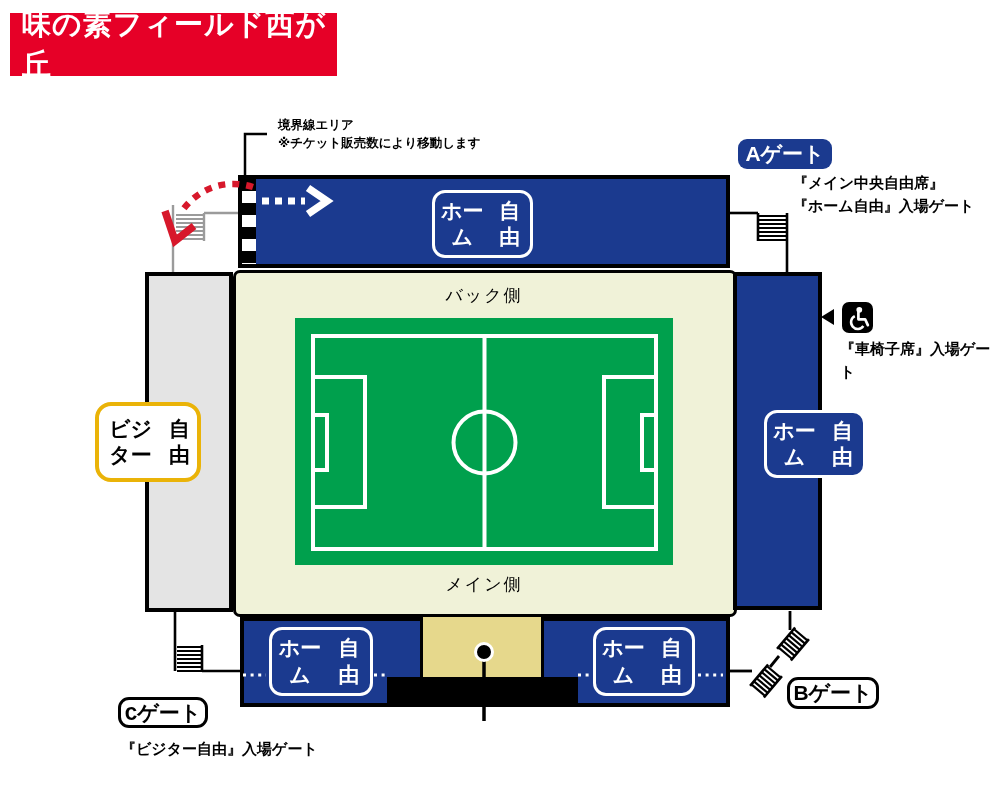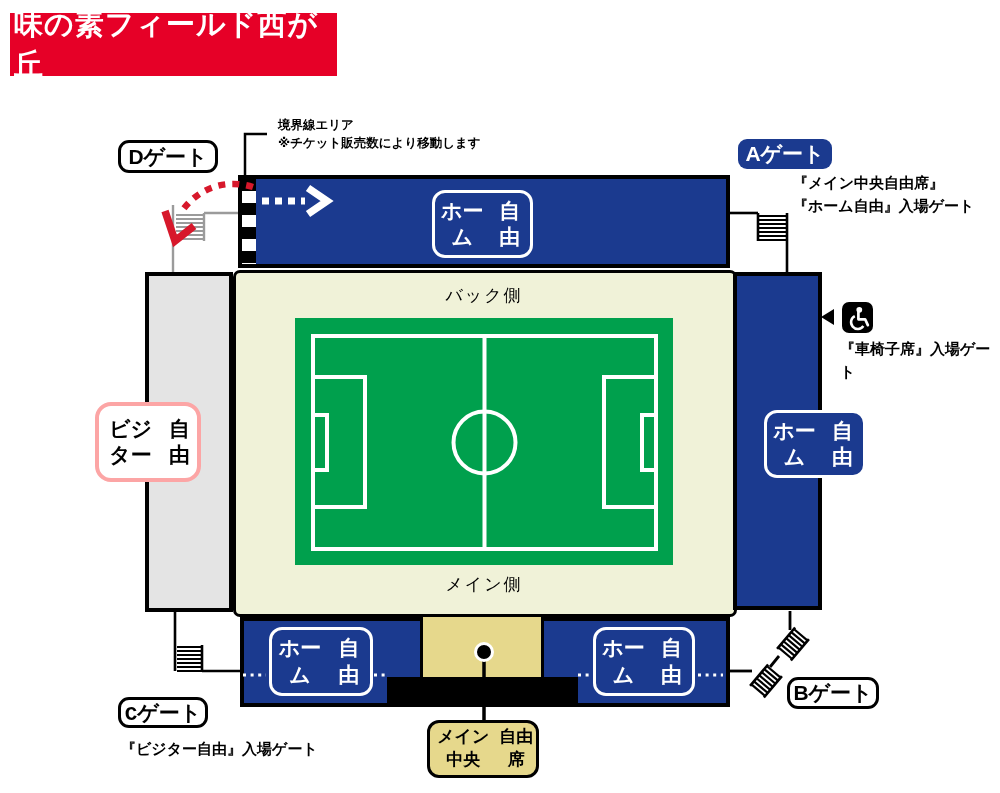--- a/index.html
+++ b/index.html
@@ -3,39 +3,39 @@
 <meta charset="utf-8">
 <style>
   html,body{margin:0;padding:0;background:#fff;}
   #stage{
     position:relative;width:1000px;height:793px;background:#fff;overflow:hidden;
     font-family:"Liberation Sans","DejaVu Sans",sans-serif;color:#000;
   }
   .abs{position:absolute;}
   
   #banner{left:10px;top:13px;width:327px;height:63px;background:#e60027;color:#fff;
-    font-size:29px;font-weight:bold;display:flex;align-items:center;padding-left:4px;
+    font-size:29px;font-weight:bold;display:flex;align-items:center;padding-left:12px;
     box-sizing:border-box;z-index:6;letter-spacing:1px;}
   
   .gate-pill{background:#fff;border:3px solid #000;border-radius:11px;font-weight:bold;
     font-size:21px;display:flex;align-items:center;justify-content:center;z-index:6;box-sizing:border-box;}
   .gate-pill-blue{background:#1b3a8f;border:none;border-radius:9px;color:#fff;font-weight:bold;
     font-size:21px;display:flex;align-items:center;justify-content:center;z-index:6;box-sizing:border-box;}
   
   .stand{box-sizing:border-box;border:4px solid #000;z-index:3;}
   .blue{background:#1b3a8f;}
   .gray{background:#e4e4e4;}
   
   #infield{left:233px;top:270px;width:504px;height:347px;background:#f0f2d8;
     border:3.5px solid #000;border-radius:7px;box-sizing:border-box;z-index:1;}
   
   .seat-label{border-radius:13px;display:flex;flex-direction:row;align-items:center;
     justify-content:center;font-weight:bold;line-height:1.25;z-index:5;box-sizing:border-box;text-align:center;}
   .seat-label.lblue{background:#1b3a8f;border:3.5px solid #fff;color:#fff;font-size:21px;}
-  .seat-label.lwhite{background:#fff;border:4px solid #fca5a5;color:#000;font-size:21px;border-radius:16px;}
+  .seat-label.lwhite{background:#fff;border:4px solid #eab308;color:#000;font-size:21px;border-radius:16px;}
   .seat-label.ltan{background:#e6d88c;border:3.5px solid #000;color:#000;font-size:17px;border-radius:12px;line-height:1.35;}
   
   .note{font-weight:bold;font-size:15px;line-height:1.55;z-index:6;}
   .small-note{font-weight:bold;font-size:12.5px;line-height:1.45;z-index:6;}
   
   .side-label{width:400px;text-align:center;font-size:17px;font-weight:400;z-index:2;letter-spacing:2px;}
   
   #checker{position:absolute;left:0;top:0;bottom:0;width:14px;
     background:repeating-linear-gradient(180deg,#000 0 12px,#fff 12px 24px);}
   
@@ -98,26 +98,21 @@
     <span>自 由</span>
   </div>
   <div class="abs seat-label lblue" style="left:269px;top:627px;width:104px;height:69px;">
     <span>ホーム</span>
     <span>自 由</span>
   </div>
   <div class="abs seat-label lblue" style="left:593px;top:627px;width:102px;height:69px;">
     <span>ホーム</span>
     <span>自 由</span>
   </div>
-  <div class="abs seat-label ltan" style="left:427px;top:720px;width:112px;height:58px;">
-    <span>メイン中央</span>
-    <span>自由席</span>
-  </div>
 
-  <div class="abs gate-pill" style="left:118px;top:140px;width:100px;height:33px;">Dゲート</div>
   <div class="abs gate-pill-blue" style="left:738px;top:139px;width:94px;height:30px;">Aゲート</div>
   <div class="abs gate-pill" style="left:118px;top:697px;width:90px;height:31px;font-family:Liberation Mono, monospace;">Cゲート</div>
   <div class="abs gate-pill" style="left:787px;top:677px;width:92px;height:32px;">Bゲート</div>
 
   <div class="abs note" style="left:793px;top:171px;">
     <div>『メイン中央自由席』</div>
     <div>『ホーム自由』入場ゲート</div>
   </div>
   <div class="abs note" style="left:121px;top:737px;">『ビジター自由』入場ゲート</div>
   <div class="abs note" style="left:840px;top:337px;">『車椅子席』入場ゲート</div>

